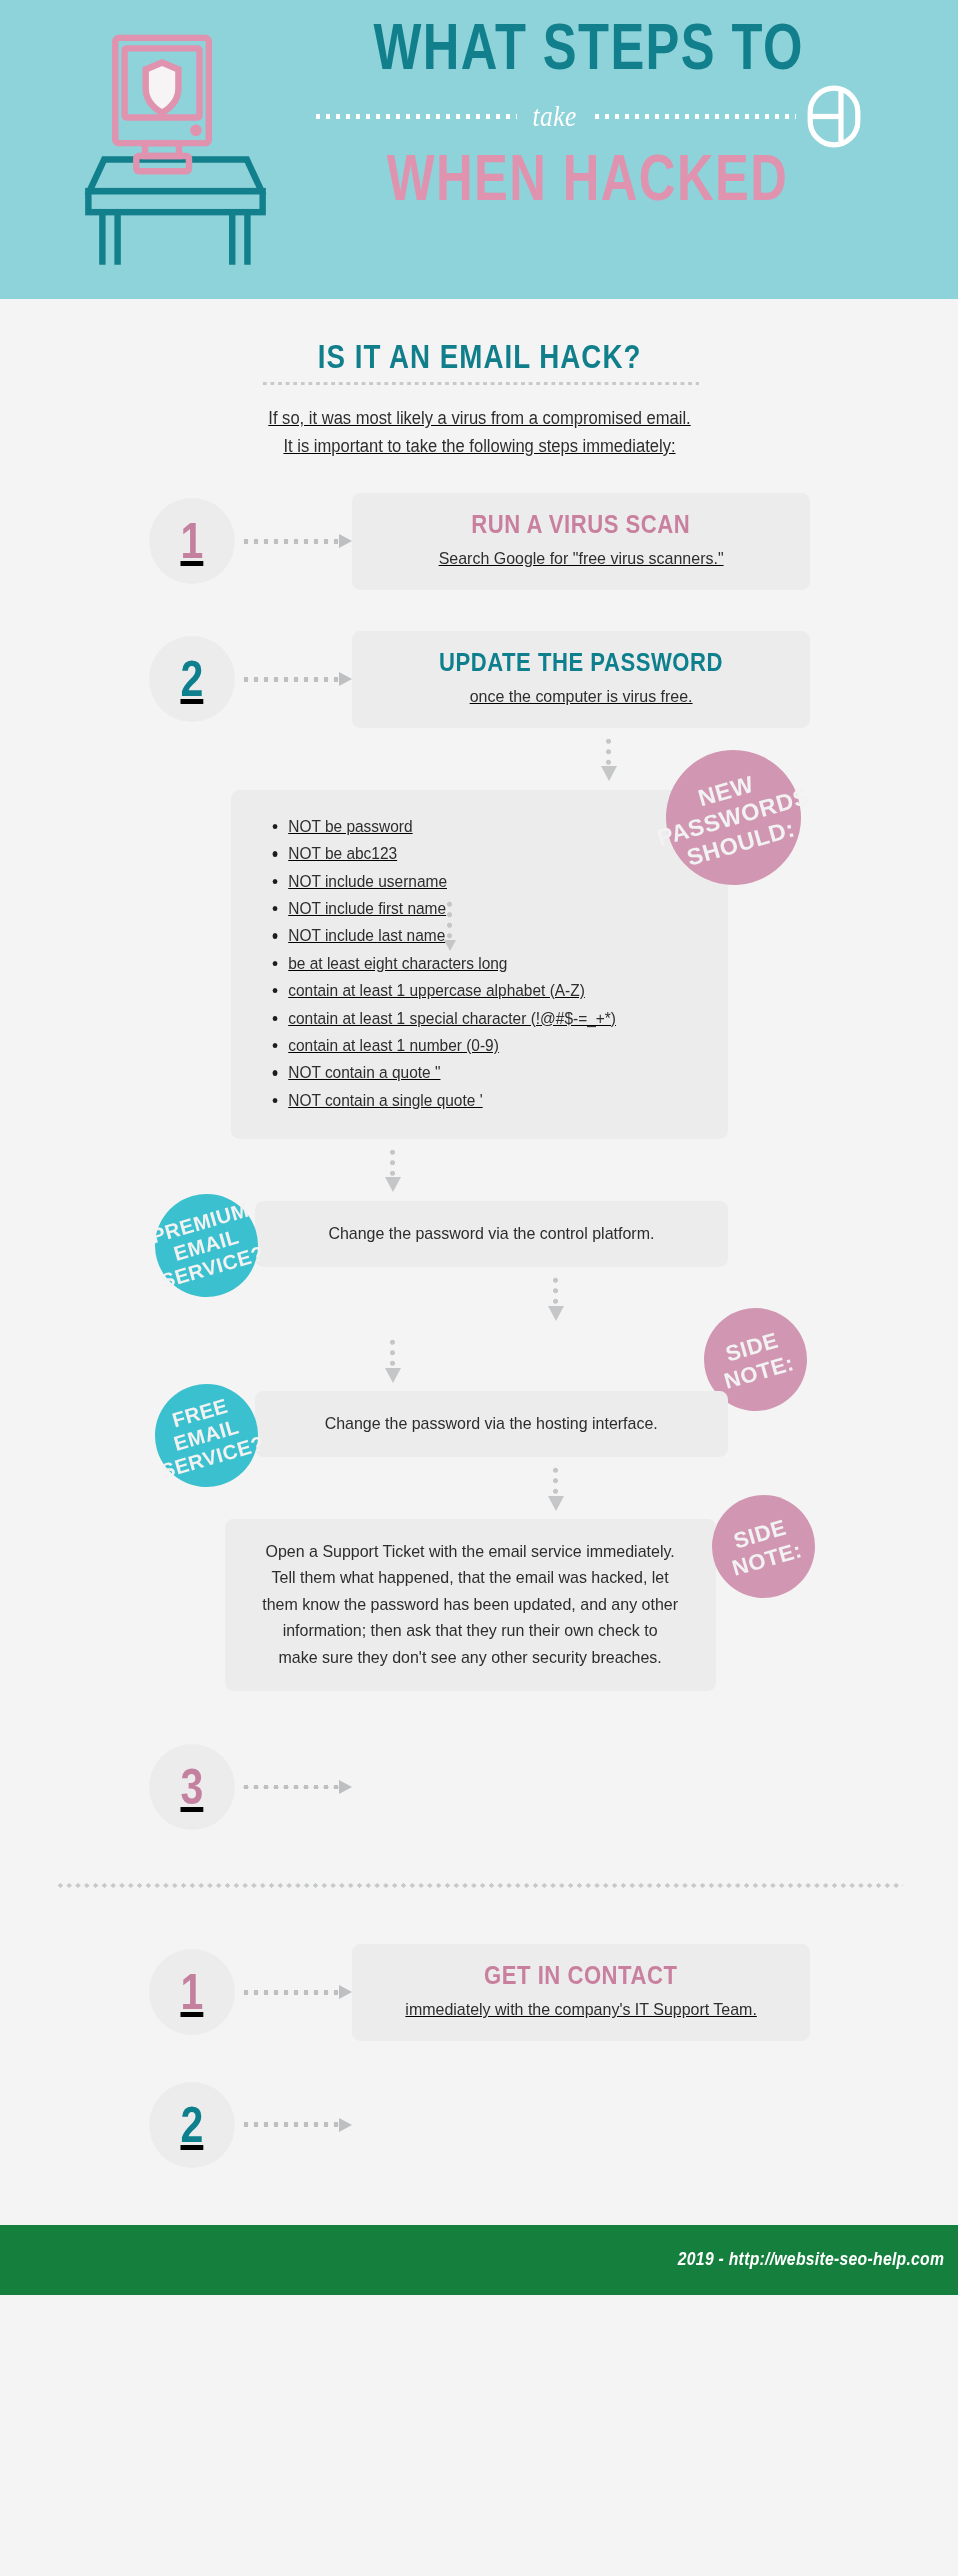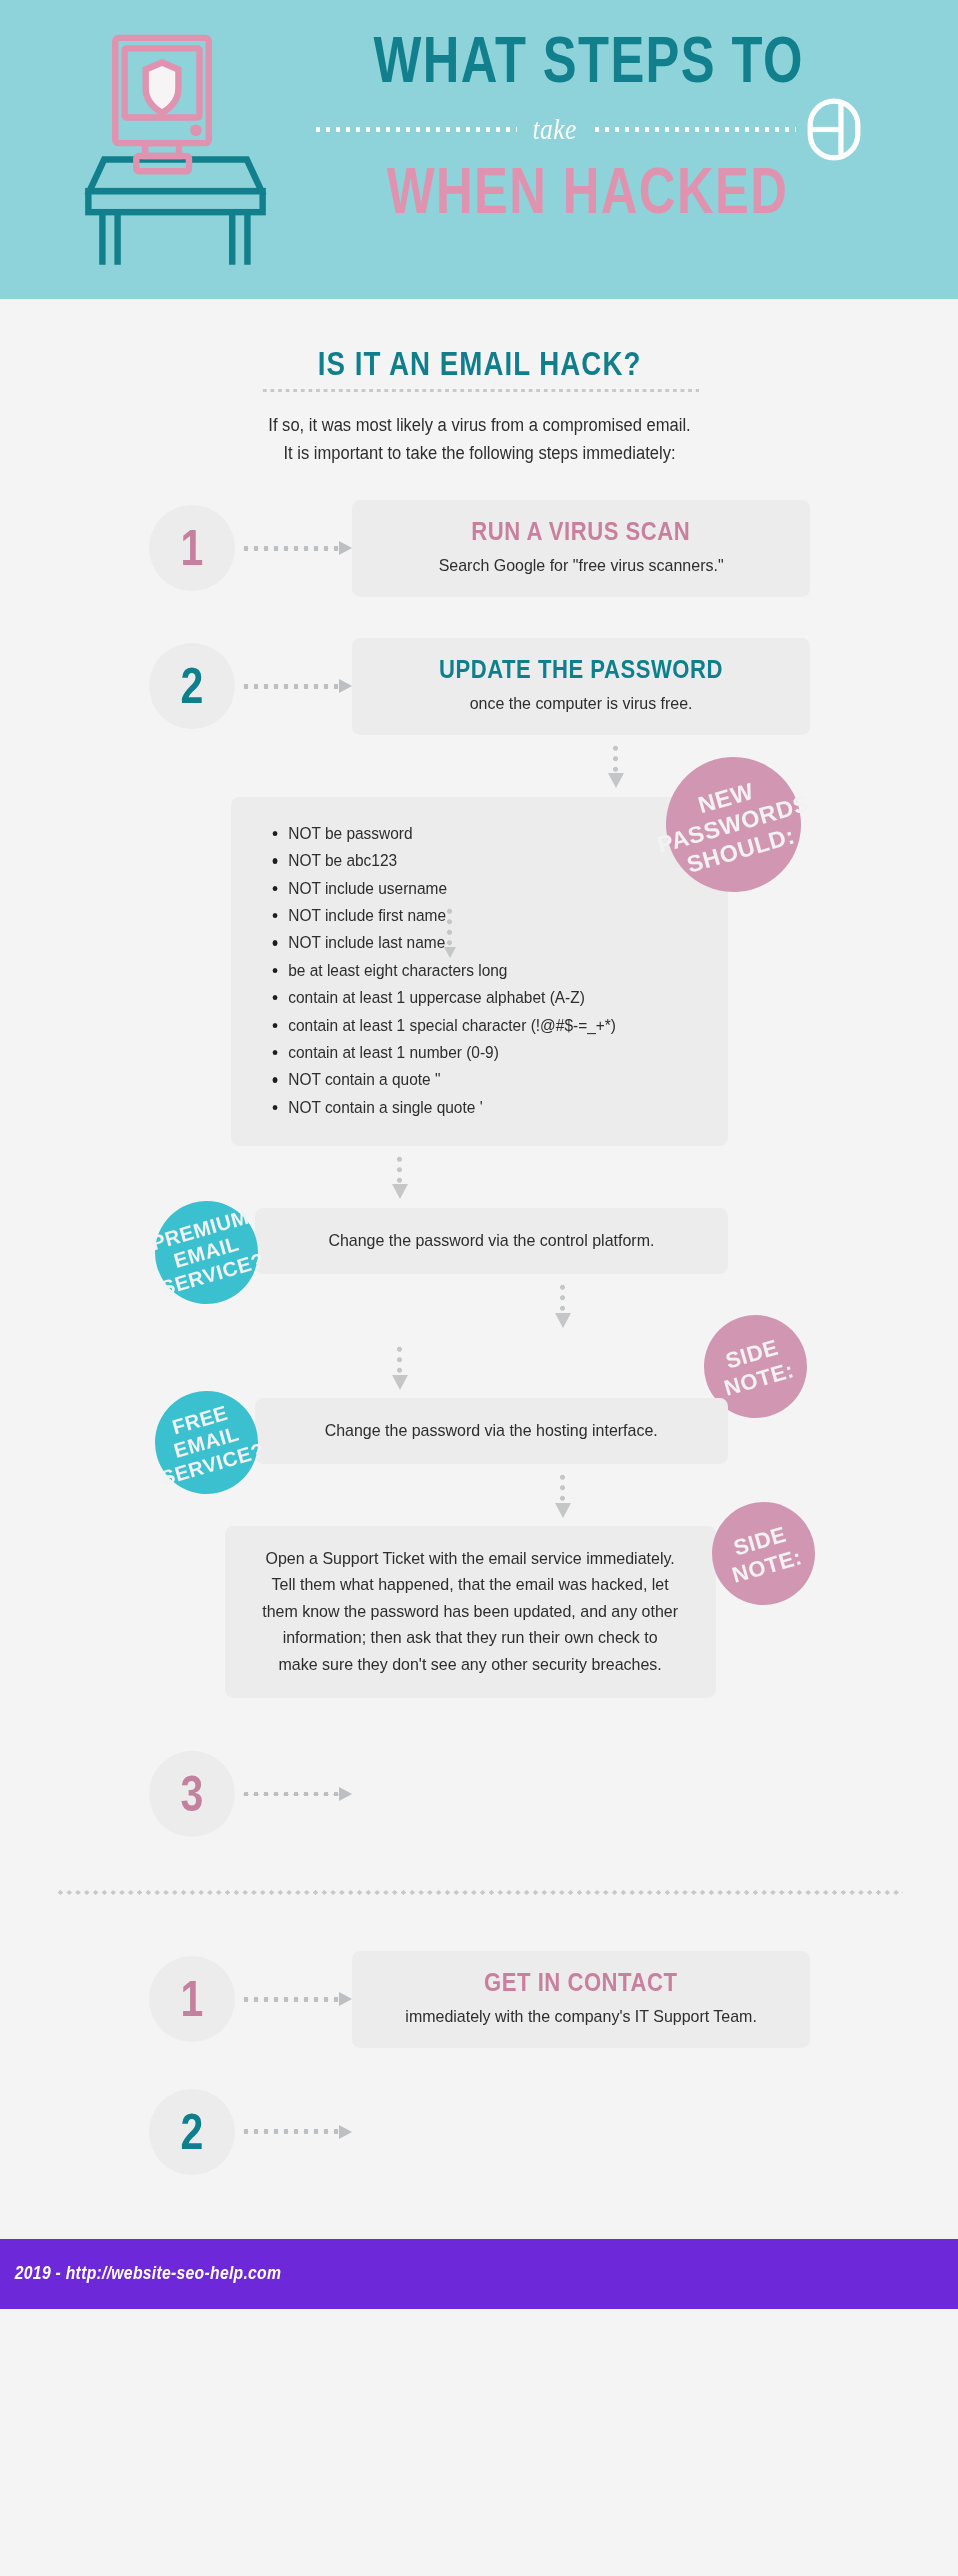--- a/index.html
+++ b/index.html
@@ -38,21 +38,21 @@
     position: absolute;
     left: 23.4px;
     top: 32px;
     width: 193px;
     height: 234px;
   }
 
   .hdr-text-col {
     position: absolute;
     left: 257px;
-    top: 30px;
+    top: 17px;
     width: 549px;
   }
 
   .title-top {
     font-family: "Liberation Sans Narrow", "Liberation Sans", sans-serif;
     font-size: 65px;
     line-height: 0.92;
     letter-spacing: 1.8px;
     font-weight: 700;
     color: #12808c;
@@ -102,21 +102,22 @@
     text-align: center;
     transform: scaleX(0.78);
     transform-origin: center top;
     white-space: nowrap;
     margin-top: 3.5px;
   }
 
   
   .body-wrap {
     position: relative;
-    padding: 11px;
+    padding: 4px;
+    text-decoration: underline;
   }
 
   .section-head {
     text-align: center;
     padding-top: 35px;
   }
 
   .section-title {
     font-family: "Liberation Sans Narrow", "Liberation Sans", sans-serif;
     font-weight: 700;
@@ -343,24 +344,24 @@
     height: 4.7px;
     margin: 0 auto;
     background-image: radial-gradient(circle, #c6c8c9 42%, rgba(0,0,0,0) 43%);
     background-size: 8.8px 4.7px;
     background-repeat: repeat-x;
   }
 
   
   .footer {
     height: 70px;
-    background: #6d28d9;
+    background: #15803d;
     display: flex;
     align-items: center;
-    justify-content: flex-start;
+    justify-content: flex-end;
   }
   .footer-text {
     font-family: "Liberation Sans Narrow", "Liberation Sans", sans-serif;
     font-style: italic;
     font-weight: 700;
     font-size: 17.5px;
     color: #ffffff;
     letter-spacing: 0.3px;
     transform: scaleX(0.9);
   }

